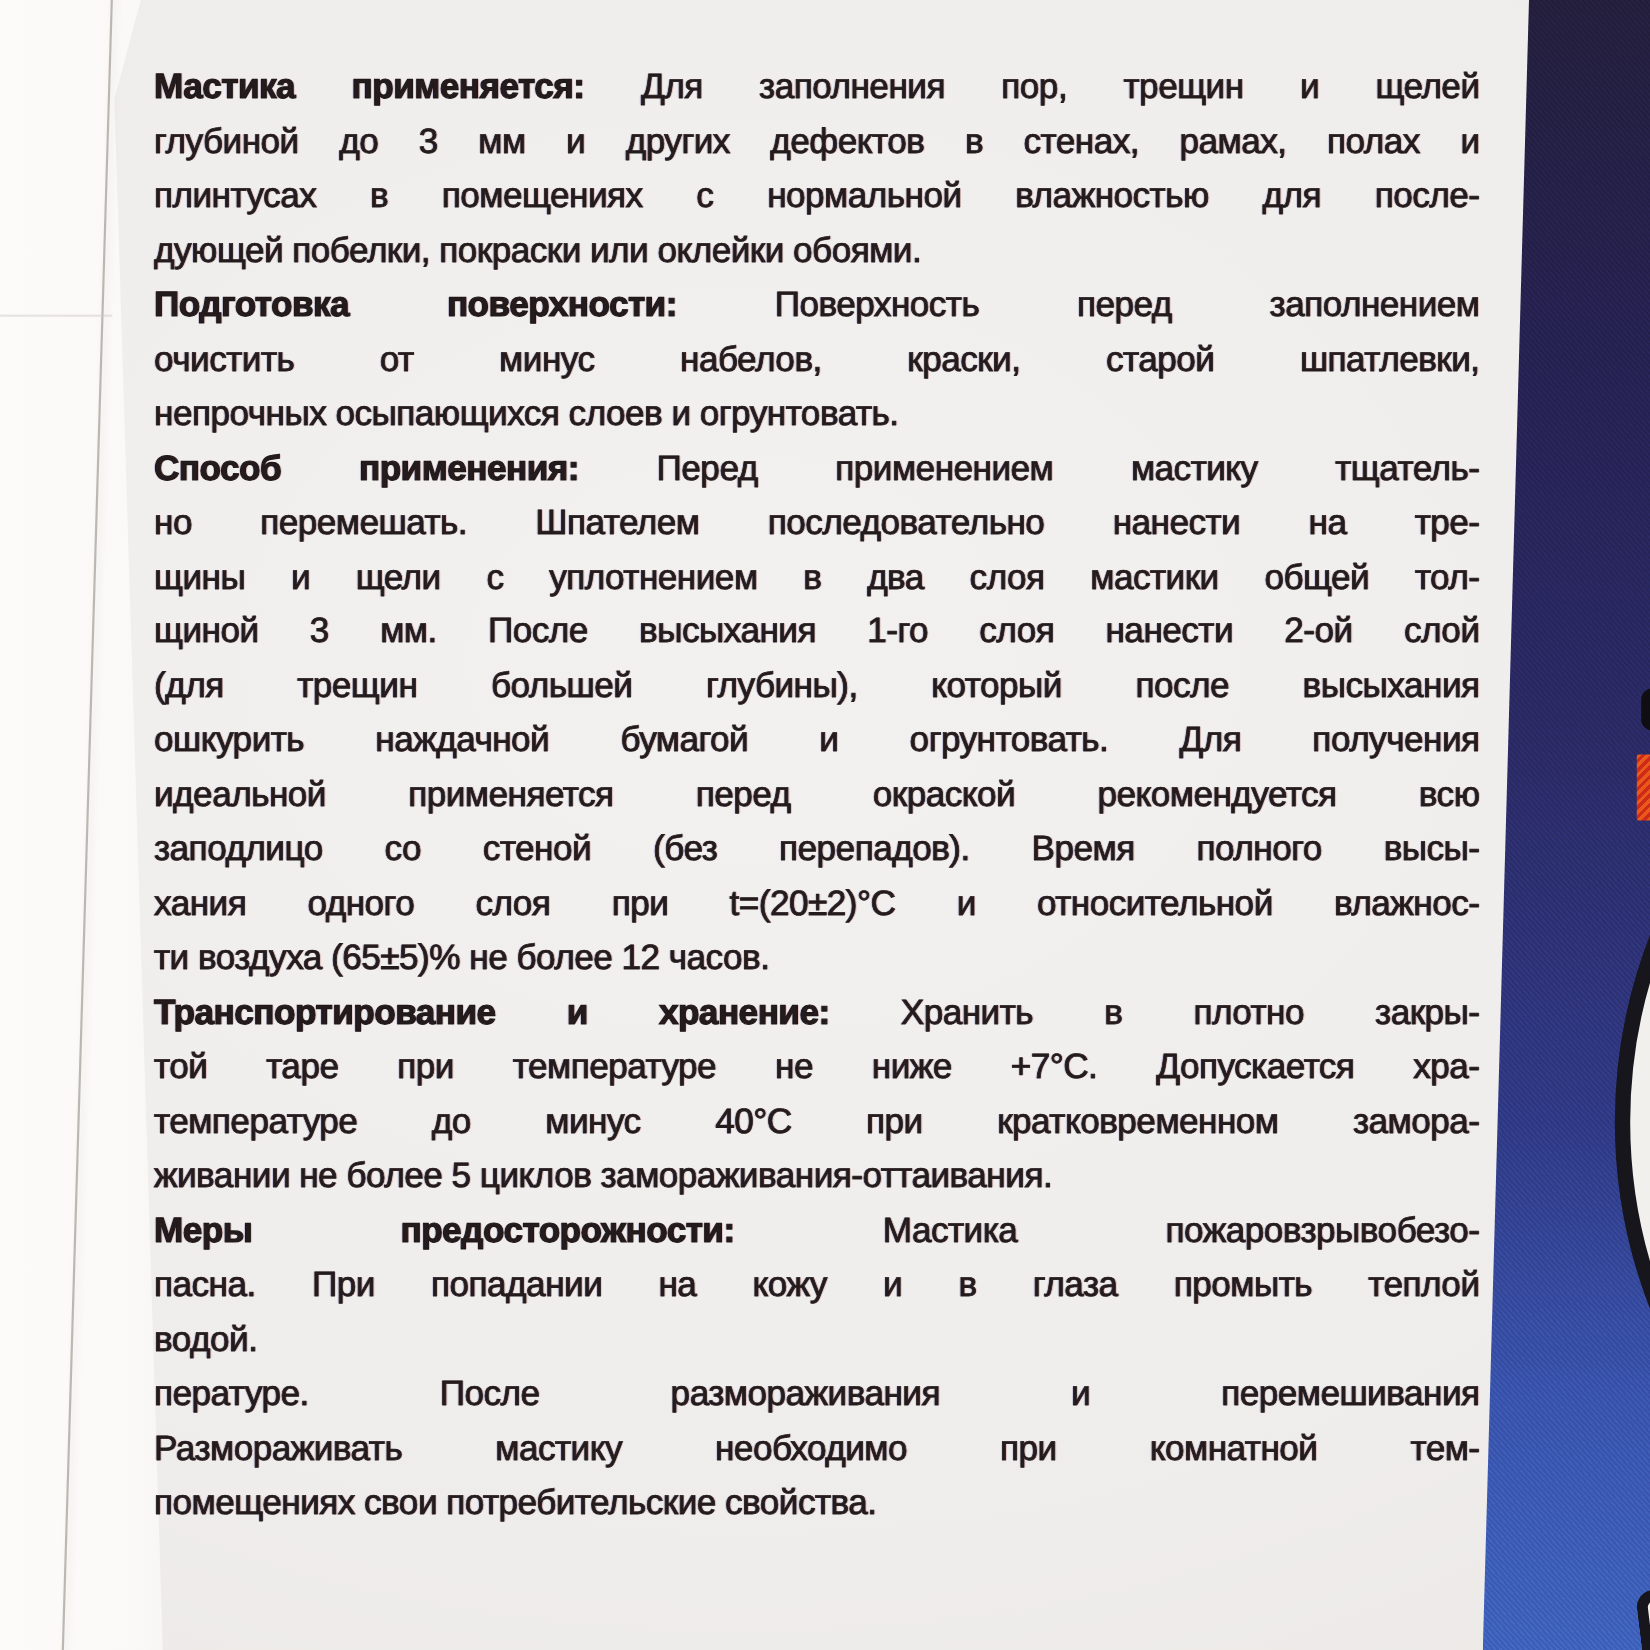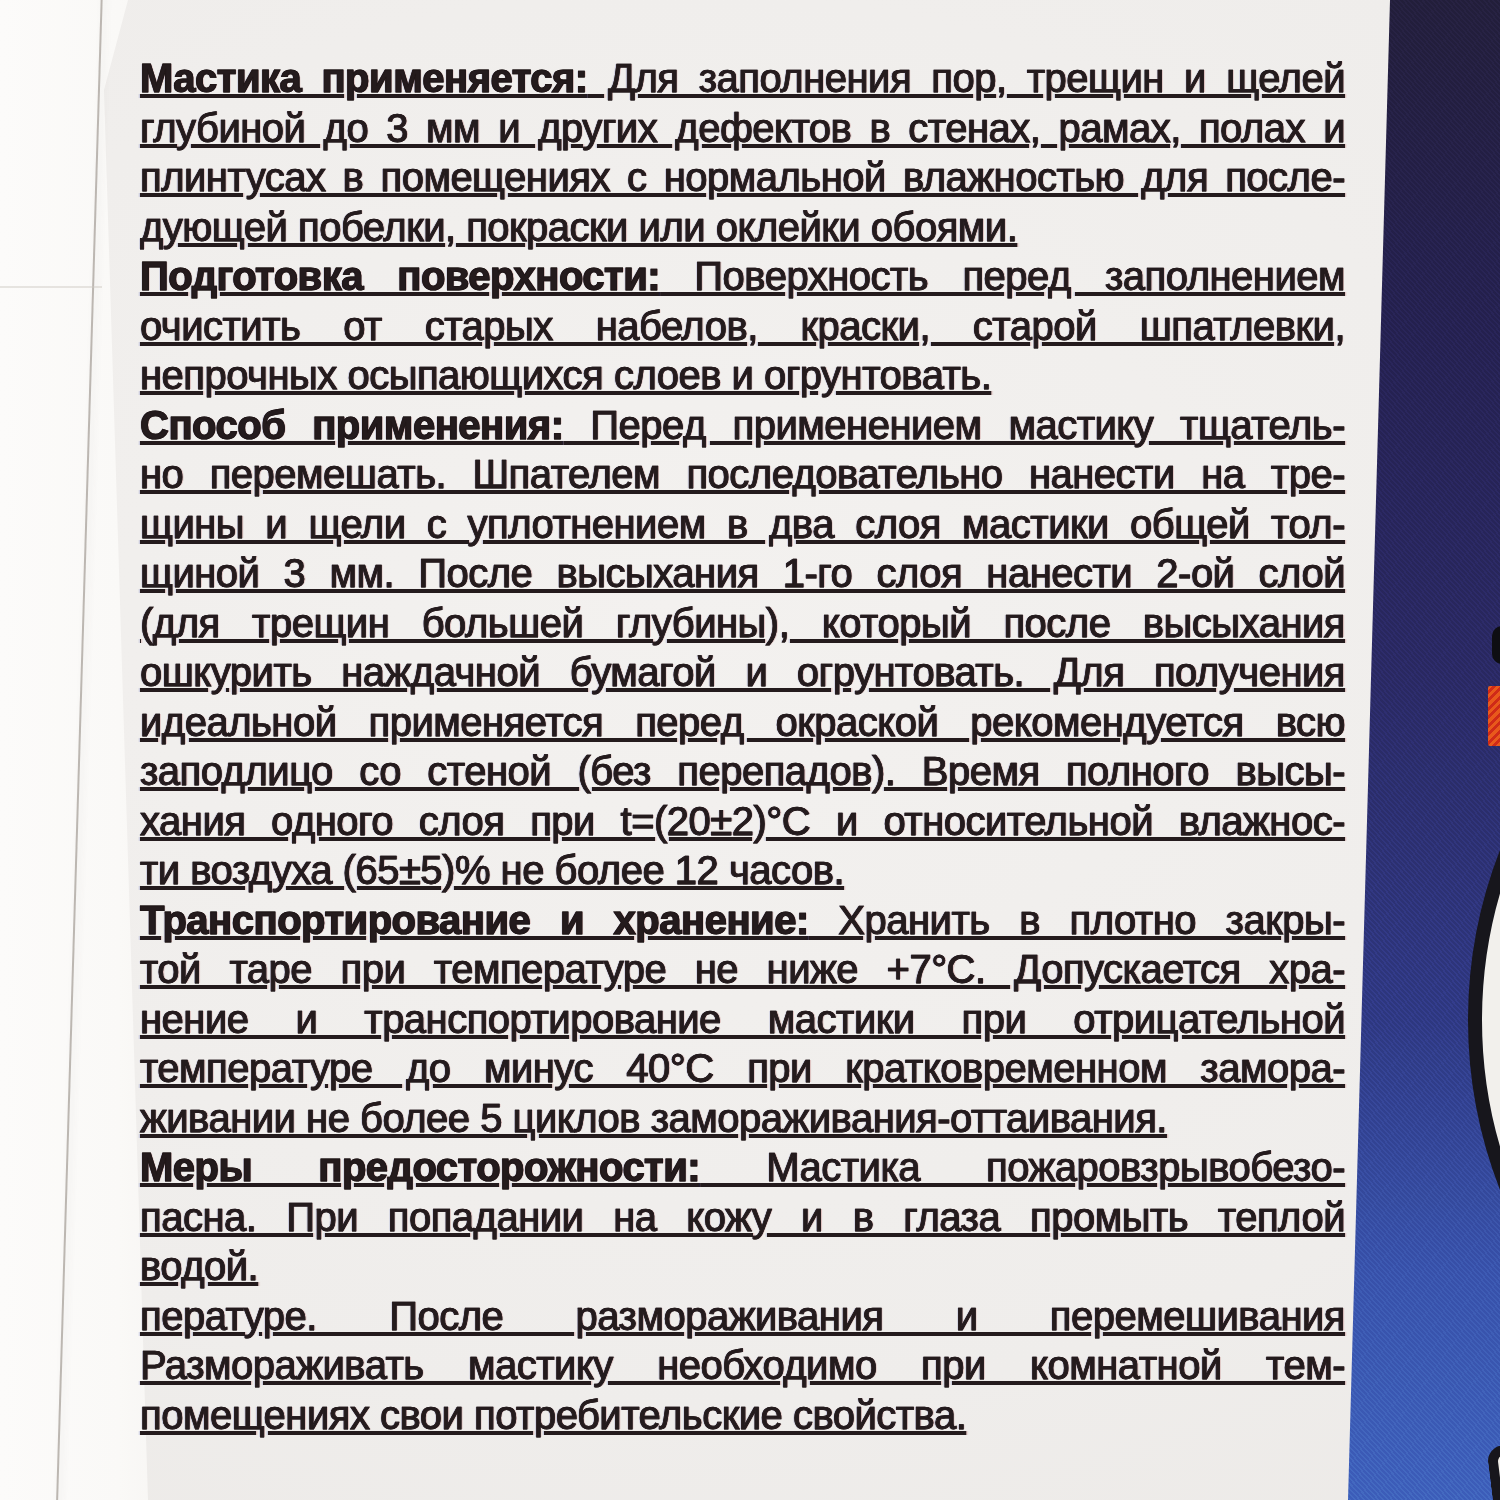--- a/index.html
+++ b/index.html
@@ -10,23 +10,23 @@
   .outer-left{position:absolute;left:0;top:0;width:170px;height:1500px;
     background:linear-gradient(90deg,#fcfbfa 0%,#faf9f7 70%,#f7f5f3 100%);
     clip-path:polygon(0 0,128px 0,104px 90px,148px 1500px,0 1500px);}
   .edge-line{position:absolute;left:101px;top:-12px;width:2px;height:1540px;
     background:rgba(176,170,164,.85);box-shadow:3px 0 7px rgba(90,80,75,.10);
     transform:rotate(1.7deg);transform-origin:top left;}
   .crease{position:absolute;left:0;top:286px;width:102px;height:2px;
     background:rgba(205,200,194,.45);}
   
   .text-block{position:absolute;left:140px;top:0;width:1205px;padding-top:54px;
-    color:#241b1d;font-size:40px;line-height:49.5px;letter-spacing:-0.5px;
+    color:#241b1d;font-size:32px;line-height:49.5px;letter-spacing:-0.5px;
     -webkit-text-stroke:0.75px #241b1d;
-    text-shadow:1.3px 0 0.6px rgba(150,25,25,.20), -1.3px 0 0.6px rgba(25,40,150,.16);text-decoration:underline;}
+    text-shadow:1.3px 0 0.6px rgba(150,25,25,.20), -1.3px 0 0.6px rgba(25,40,150,.16);}
   .line{text-align:justify;text-align-last:justify;white-space:normal;}
   .line.last{text-align-last:left;}
   .hd{font-weight:bold;-webkit-text-stroke:1px #201718;}
   
   .navy{position:absolute;left:1340px;top:0;width:160px;height:1500px;
     clip-path:polygon(50px 0,160px 0,160px 1500px,8px 1500px);
     background:linear-gradient(180deg,#241f3d 0%,#262253 22%,#2b2a66 45%,#303a86 68%,#3a55ae 85%,#3f63bd 100%);}
   .navy .tex{position:absolute;inset:0;
     background:repeating-linear-gradient(48deg,rgba(255,255,255,.07) 0 1.5px,rgba(0,0,0,.06) 1.5px 3.5px);
     mix-blend-mode:overlay;}
@@ -49,35 +49,34 @@
   <div class="outer-left"></div>
   <div class="edge-line"></div>
   <div class="crease"></div>
 
   <div class="text-block">
       <div class="line"><span class="hd">Мастика применяется:</span> Для заполнения пор, трещин и щелей</div>
       <div class="line">глубиной до 3 мм и других дефектов в стенах, рамах, полах и</div>
       <div class="line">плинтусах в помещениях с нормальной влажностью для после-</div>
       <div class="line last">дующей побелки, покраски или оклейки обоями.</div>
       <div class="line"><span class="hd">Подготовка поверхности:</span> Поверхность перед заполнением</div>
-      <div class="line">очистить от старых набелов, краски, старой шпатлевки,</div>
+      <div class="line">очистить от минус набелов, краски, старой шпатлевки,</div>
       <div class="line last">непрочных осыпающихся слоев и огрунтовать.</div>
       <div class="line"><span class="hd">Способ применения:</span> Перед применением мастику тщатель-</div>
       <div class="line">но перемешать. Шпателем последовательно нанести на тре-</div>
       <div class="line">щины и щели с уплотнением в два слоя мастики общей тол-</div>
       <div class="line">щиной 3 мм. После высыхания 1-го слоя нанести 2-ой слой</div>
       <div class="line">(для трещин большей глубины), который после высыхания</div>
       <div class="line">ошкурить наждачной бумагой и огрунтовать. Для получения</div>
       <div class="line">идеальной применяется перед окраской рекомендуется всю</div>
       <div class="line">заподлицо со стеной (без перепадов). Время полного высы-</div>
       <div class="line">хания одного слоя при t=(20±2)°C и относительной влажнос-</div>
       <div class="line last">ти воздуха (65±5)% не более 12 часов.</div>
       <div class="line"><span class="hd">Транспортирование и хранение:</span> Хранить в плотно закры-</div>
       <div class="line">той таре при температуре не ниже +7°C. Допускается хра-</div>
-      <div class="line">нение и транспортирование мастики при отрицательной</div>
       <div class="line">температуре до минус 40°C при кратковременном замора-</div>
       <div class="line last">живании не более 5 циклов замораживания-оттаивания.</div>
       <div class="line"><span class="hd">Меры предосторожности:</span> Мастика пожаровзрывобезо-</div>
       <div class="line">пасна. При попадании на кожу и в глаза промыть теплой</div>
       <div class="line last">водой.</div>
       <div class="line">пературе. После размораживания и перемешивания</div>
       <div class="line">Размораживать мастику необходимо при комнатной тем-</div>
       <div class="line last">помещениях свои потребительские свойства.</div>
     </div>
 

